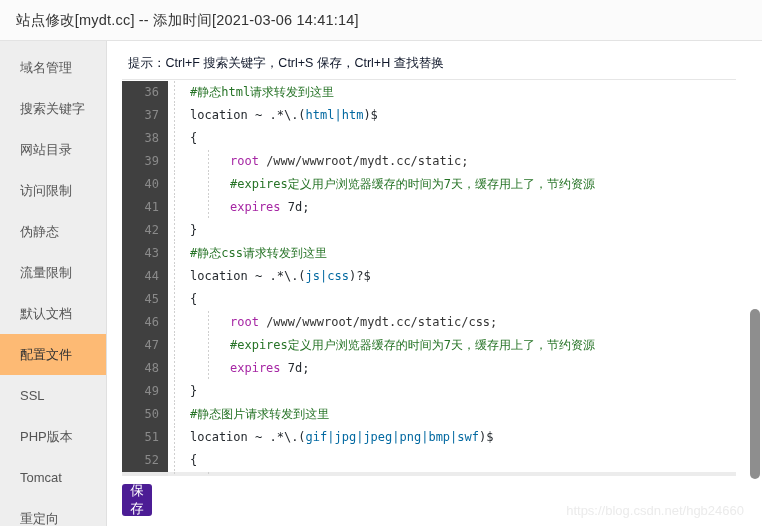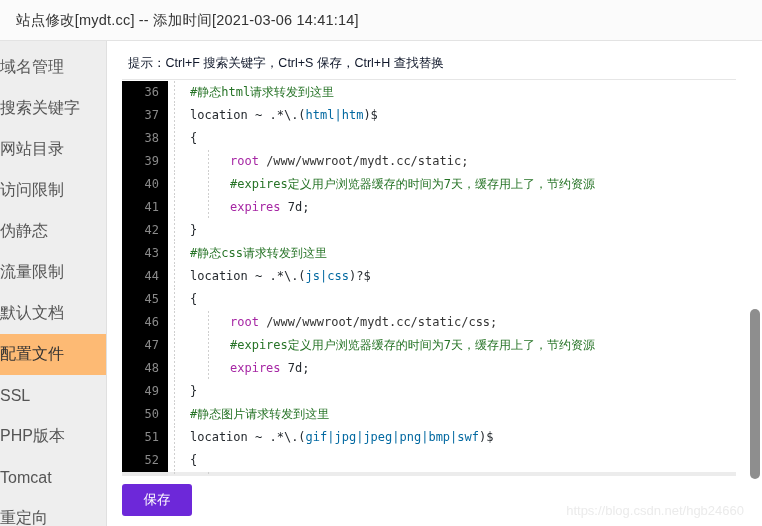--- a/index.html
+++ b/index.html
@@ -42,21 +42,22 @@
     left: 0; top: 41px;
     width: 107px; height: 485px;
     background: #eeeeee;
     border-right: 1px solid #e0e0e0;
     padding-top: 6px;
   }
   .side-item {
     height: 41px;
     display: flex;
     align-items: center;
-    font-size: 16px;
+    padding-left: 20px;
+    font-size: 13px;
     color: #555555;
     white-space: nowrap;
     cursor: pointer;
   }
   .side-item.active {
     background: #fdba74;
     color: #333333;
   }
 
   
@@ -100,21 +101,21 @@
     height: 23px;
     line-height: 23px;
     white-space: nowrap;
     display: flex;
   }
   .row.active-line { background: #ececec; }
 
   .gutter {
     flex: 0 0 46px;
     width: 46px;
-    background: #000000;
+    background: #404040;
     color: #8a8a8a;
     text-align: right;
     padding-right: 9px;
     font-size: 12px;
     user-select: none;
   }
   .row.active-line .gutter { background: #e8e8e8; }
 
   .guides {
     flex: 0 0 14px;
@@ -165,22 +166,22 @@
     width: 10px;
     height: 170px;
     background: #8e8e8e;
     border-radius: 6px;
   }
 
   
   .save-btn {
     position: absolute;
     left: 14px; top: 443px;
-    width: 70px; height: 32px;
-    background: #6d28d9;
+    width: 30px; height: 32px;
+    background: #4c1d95;
     color: #ffffff;
     border: none;
     border-radius: 3px;
     font-size: 13.5px;
     font-family: "Liberation Sans", "DejaVu Sans", sans-serif;
     cursor: pointer;
     display: flex;
     align-items: center;
     justify-content: center;
   }

